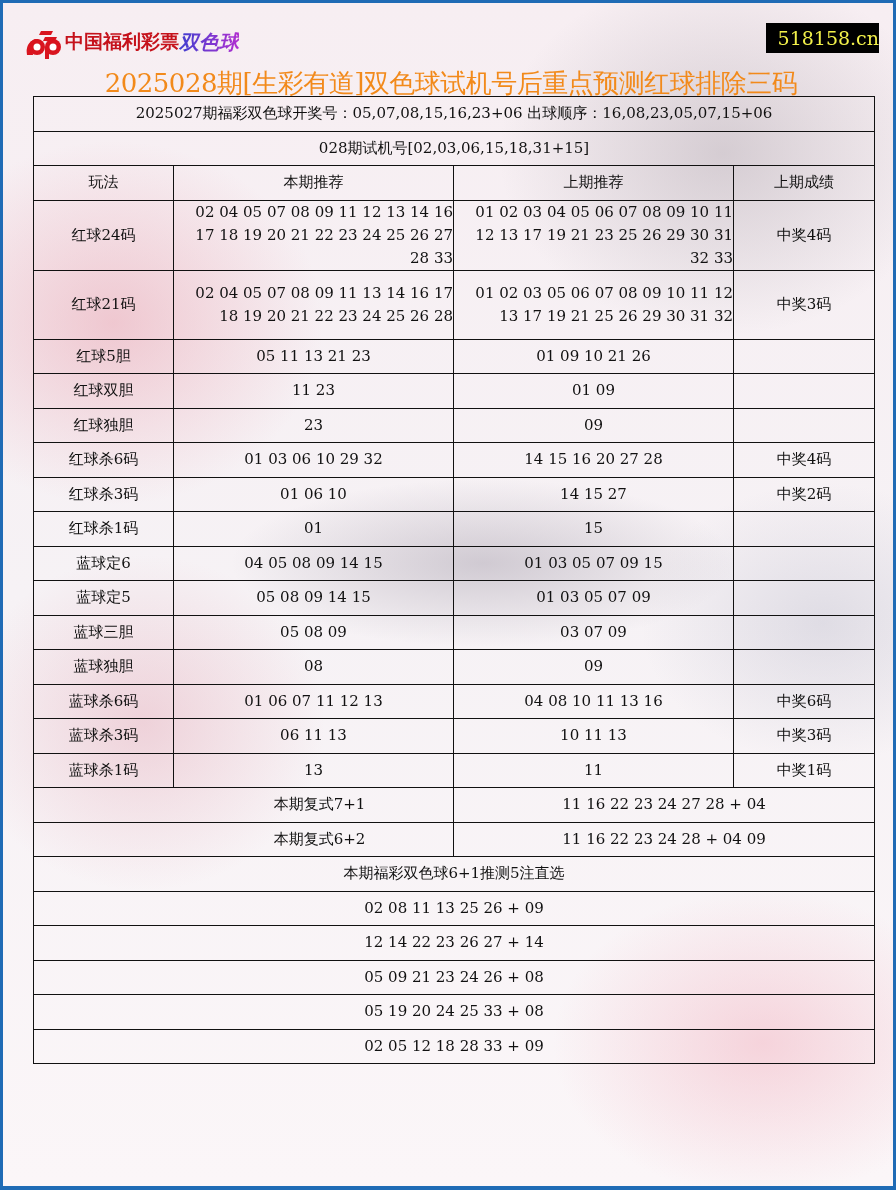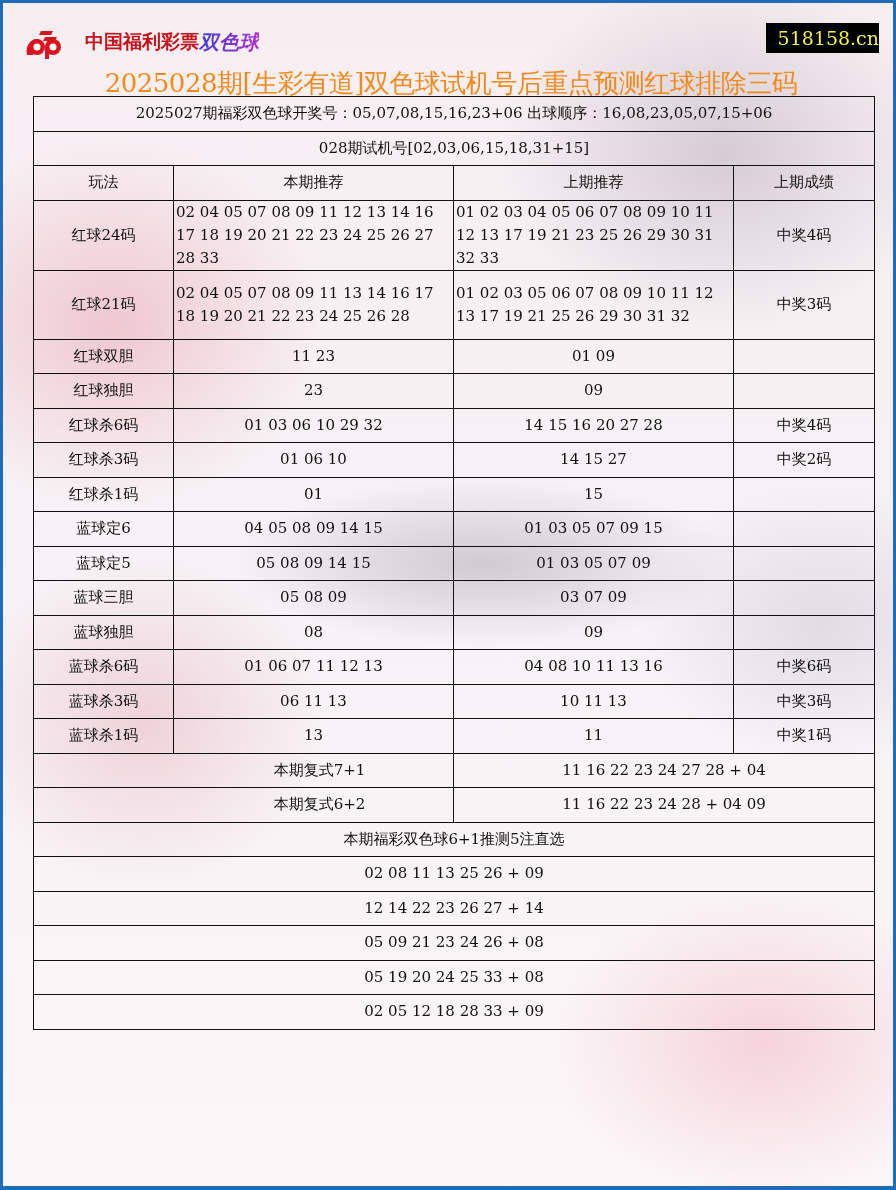--- a/index.html
+++ b/index.html
@@ -25,21 +25,21 @@
       linear-gradient(180deg, #f7eef2 0%, #f6f2f5 50%, #fbf6f8 100%);
   }
   .logo {
     position: absolute; left: 18px; top: 22px; height: 34px;
     display: flex; align-items: center;
   }
   .logo-mark { width: 44px; height: 34px; }
   .logo-cn {
     font-family: "DejaVu Sans", "Liberation Sans", sans-serif;
     font-weight: bold; font-size: 19px; color: #c5121b; letter-spacing: 0px;
-    margin-left: 20px;
+    margin-left: 0;
   }
   .logo-ssq {
     font-family: Liberation Mono, monospace;
     font-weight: bold; font-style: italic; font-size: 20px;
     background: linear-gradient(90deg, #3f3fcf, #b02fd0);
     -webkit-background-clip: text; background-clip: text; color: transparent;
   }
   .site-badge {
     position: absolute; left: 763px; top: 20px; width: 113px; height: 30px;
     background: #000; color: #f2f04a;
@@ -54,21 +54,21 @@
   table.main {
     position: absolute; left: 30px; top: 93px; width: 841px;
     border-collapse: collapse; table-layout: fixed;
     font-size: 15px; color: #111;
   }
   table.main td {
     border: 1.5px solid #111; padding: 0; text-align: center;
     vertical-align: middle; height: 33.5px; line-height: 23px;
     overflow: hidden; white-space: nowrap;
   }
-  table.main td.nums { text-align: left; padding-left: 2px; white-space: normal; line-height: 23px; }
+  table.main td.nums { text-align: right; padding-left: 2px; white-space: normal; line-height: 23px; }
   td.label-left { text-align: right; padding-left: 12px !important; }
   col.c1 { width: 140px; } col.c2 { width: 280px; } col.c3 { width: 280px; } col.c4 { width: 141px; }
   tr.r3 td { height: 68px; }
   tr.r2 td { height: 50px; }
 </style>
 </head>
 <body>
 
 <div class="frame">
 
@@ -118,20 +118,26 @@
         <td class="nums">01 02 03 04 05 06 07 08 09 10 11 12 13 17 19 21 23 25 26 29 30 31 32 33</td>
         <td>中奖4码</td>
       </tr>
       <tr class="r3">
         <td>红球21码</td>
         <td class="nums">02 04 05 07 08 09 11 13 14 16 17 18 19 20 21 22 23 24 25 26 28</td>
         <td class="nums">01 02 03 05 06 07 08 09 10 11 12 13 17 19 21 25 26 29 30 31 32</td>
         <td>中奖3码</td>
       </tr>
       <tr>
+        <td>红球5胆</td>
+        <td>05 11 13 21 23</td>
+        <td>01 09 10 21 26</td>
+        <td></td>
+      </tr>
+      <tr>
         <td>红球双胆</td>
         <td>11 23</td>
         <td>01 09</td>
         <td></td>
       </tr>
       <tr>
         <td>红球独胆</td>
         <td>23</td>
         <td>09</td>
         <td></td>

